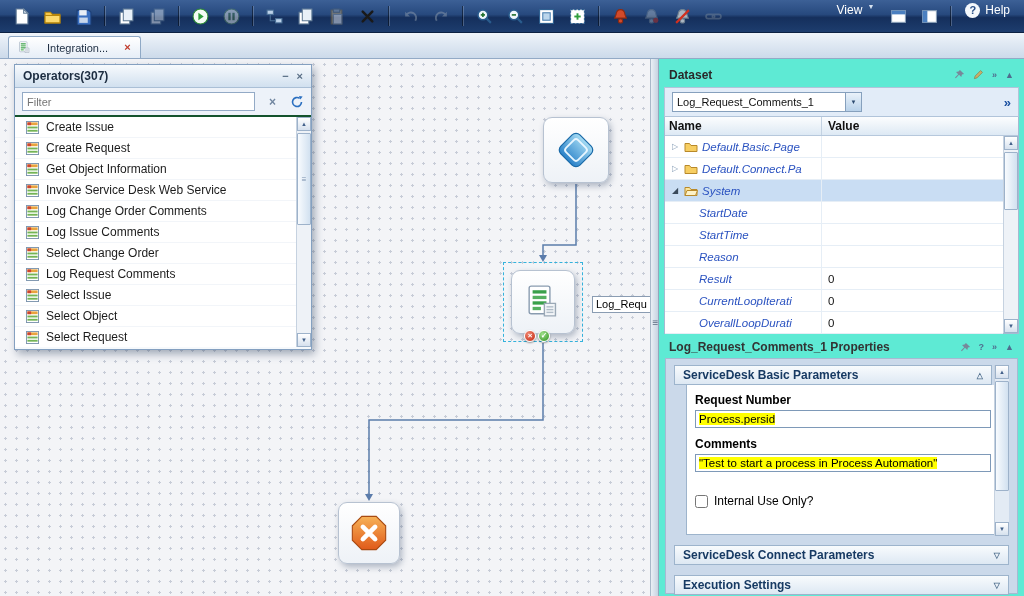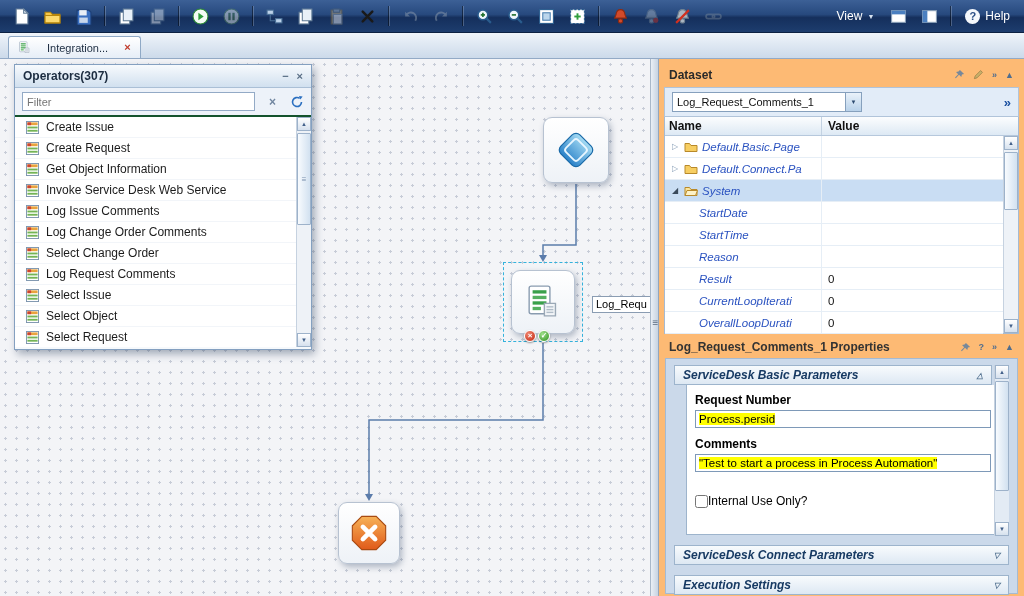--- a/index.html
+++ b/index.html
@@ -9,21 +9,21 @@
 
   
   .toolbar { position:absolute; left:0; top:0; width:1024px; height:33px;
     background:linear-gradient(#3c6096 0%, #27497e 45%, #152f5c 55%, #1d3d6e 100%);
     border-bottom:1px solid #0c2142; display:flex; align-items:center; padding:0 6px; gap:1px; }
   .tb-btn { width:30px; height:26px; display:flex; align-items:center; justify-content:center; border-radius:3px; }
   .tb-btn svg { width:17px; height:17px; }
   .tb-btn.dis { opacity:.45; }
   .tb-sep { width:1px; height:20px; background:rgba(0,0,0,.45); box-shadow:1px 0 0 rgba(255,255,255,.22); margin:0 5px; }
   .tb-spacer { flex:1; }
-  .tb-text { color:#fff; font-size:12px; display:flex; align-items:center; gap:5px; padding:0 8px; height:26px; }
+  .tb-text { color:#fff; font-size:12px; display:flex; gap:5px; padding:0 8px; height:26px; }
   .tb-text .car { font-size:7px; color:#d7e2f0; }
   .help-circ { width:15px; height:15px; border-radius:50%; background:#f4f8fc; color:#2a4f86; font-weight:bold;
     font-size:11px; line-height:15px; text-align:center; }
 
   
   .tabbar { position:absolute; left:0; top:33px; width:1024px; height:26px;
     background:linear-gradient(#eff4fa, #ccdaea); border-bottom:1px solid #93aac6; }
   .tab { position:absolute; left:8px; bottom:0; height:22px; padding:0 9px;
     background:linear-gradient(#ffffff,#e6eef7); border:1px solid #8fa9c6; border-bottom:none;
     border-radius:3px 3px 0 0; display:flex; align-items:center; gap:16px; font-size:11px; color:#1c2c40; }
@@ -76,21 +76,21 @@
 
   
   .scroll { position:absolute; right:0; top:0; bottom:0; width:15px; background:#eef2f7; border-left:1px solid #c6d2e0; }
   .scroll .arr { position:absolute; left:0; width:14px; height:14px; background:linear-gradient(#ffffff,#d6e1ee);
     border:1px solid #9db2ca; color:#42608a; font-size:6px; text-align:center; line-height:12px; }
   .scroll .up { top:0; } .scroll .dn { bottom:0; }
   .scroll .thumb { position:absolute; left:0; width:14px; background:linear-gradient(90deg,#f8fbfe,#d2e1f0);
     border:1px solid #9db2ca; border-radius:1px; color:#7890ac; font-size:8px; text-align:center; display:flex; align-items:center; justify-content:center; }
 
   
-  .rightpane { position:absolute; left:659px; top:59px; width:365px; height:537px; background:#fdba74; overflow:hidden; }
+  .rightpane { position:absolute; left:659px; top:59px; width:365px; height:537px; background:#5eead4; overflow:hidden; }
   .ds-head, .props-head { display:flex; align-items:center; font-weight:bold; font-size:12px; color:#2a2a2a; }
   .ds-head { height:26px; padding:5px 10px 0; }
   .hd-icons { margin-left:auto; display:flex; align-items:center; gap:8px; }
   .hd-icons svg { width:11px; height:11px; }
   .hd-icons .t { font-size:9px; color:#4f6d8e; font-weight:bold; }
   .ds-ddrow { margin:2px 5px 0; height:30px; background:#e2ecf8; border:1px solid #b1c4da;
     display:flex; align-items:center; padding:0 7px; }
   .select { width:190px; height:20px; background:#fff; border:1px solid #86a0bd; display:flex; align-items:center;
     font-size:11px; padding-left:4px; color:#111; white-space:nowrap; overflow:hidden; }
   .select .caret { margin-left:auto; width:16px; height:18px; background:linear-gradient(#eaf2fa,#b9d2ea);
@@ -110,29 +110,29 @@
   .ds-row .val { flex:1; padding-left:6px; color:#111; }
   .ds-row .tw { width:10px; font-size:8px; color:#8aa0b8; font-style:normal; text-align:center; flex:0 0 10px; }
   .ds-row .tw.exp { color:#3a4a5c; }
   .ds-row .f-ic { width:14px; height:14px; flex:0 0 14px; }
   .ds-row.child .name { padding-left:34px; }
 
   
   .props-head { height:20px; padding:6px 10px 0; color:#333; }
   .props-body { margin:4px 6px 0; height:236px; background:#cbd9ea; border:1px solid #a5bad2; padding:6px 8px; position:relative; }
   .sec { height:20px; border:1px solid #9db4cc; background:linear-gradient(#f8fbfd,#dde8f3);
-    display:flex; align-items:center; padding:0 8px; font-weight:bold; font-size:12px; color:#173a63;font-style:italic; }
+    display:flex; align-items:center; padding:0 8px; font-weight:bold; font-size:12px; color:#173a63; }
   .sec .scar { margin-left:auto; font-size:8px; color:#51708f; }
   .w-scroll { width:calc(100% - 17px); }
   .sec-content { width:calc(100% - 17px); height:150px; background:#fff; border:1px solid #9db4cc; border-top:none; padding:8px 8px 0;margin-left:12px; }
   .flabel { font-weight:bold; font-size:12px; color:#000; margin-bottom:3px; }
   .finput { width:296px; height:18px; border:1px solid #7e99b8; background:#fff; font-size:11.5px;
     line-height:16px; padding:0 3px; white-space:nowrap; overflow:hidden; margin-bottom:9px; }
   .hl { background:#ffff00; }
-  .chkrow { margin-top:22px; display:flex; align-items:center; gap:0; font-size:12px; color:#000; }
+  .chkrow { margin-top:22px; display:flex; align-items:center; gap:6px; font-size:12px; color:#000; }
   .chkrow input { width:13px; height:13px; }
   .props-scroll { position:absolute; right:8px; top:6px; width:15px; height:171px; background:#e3ebf4; border-left:1px solid #c6d2e0; }
   .gap8 { height:10px; }
 </style>
 </head>
 <body>
 
 <svg class="defs" aria-hidden="true">
 <defs>
   <linearGradient id="gblue" x1="0" y1="0" x2="0" y2="1">
@@ -493,27 +493,27 @@
     <div class="op-row">
         <svg class="op-ic">
           <use href="#i-op"></use>
         </svg>
         <span>Invoke Service Desk Web Service</span>
       </div>
     <div class="op-row">
         <svg class="op-ic">
           <use href="#i-op"></use>
         </svg>
+        <span>Log Change Order Comments</span>
+      </div>
+    <div class="op-row">
+        <svg class="op-ic">
+          <use href="#i-op"></use>
+        </svg>
         <span>Log Issue Comments</span>
-      </div>
-    <div class="op-row">
-        <svg class="op-ic">
-          <use href="#i-op"></use>
-        </svg>
-        <span>Log Change Order Comments</span>
       </div>
     <div class="op-row">
         <svg class="op-ic">
           <use href="#i-op"></use>
         </svg>
         <span>Select Change Order</span>
       </div>
     <div class="op-row">
         <svg class="op-ic">
           <use href="#i-op"></use>

